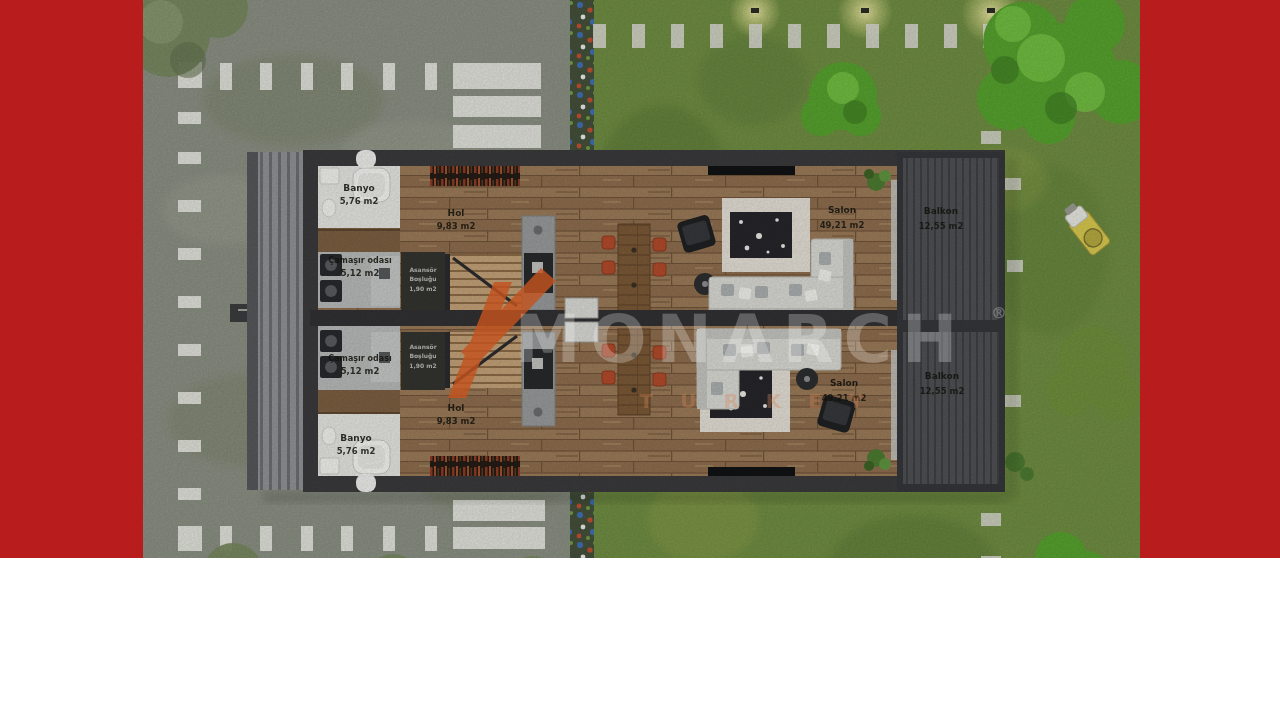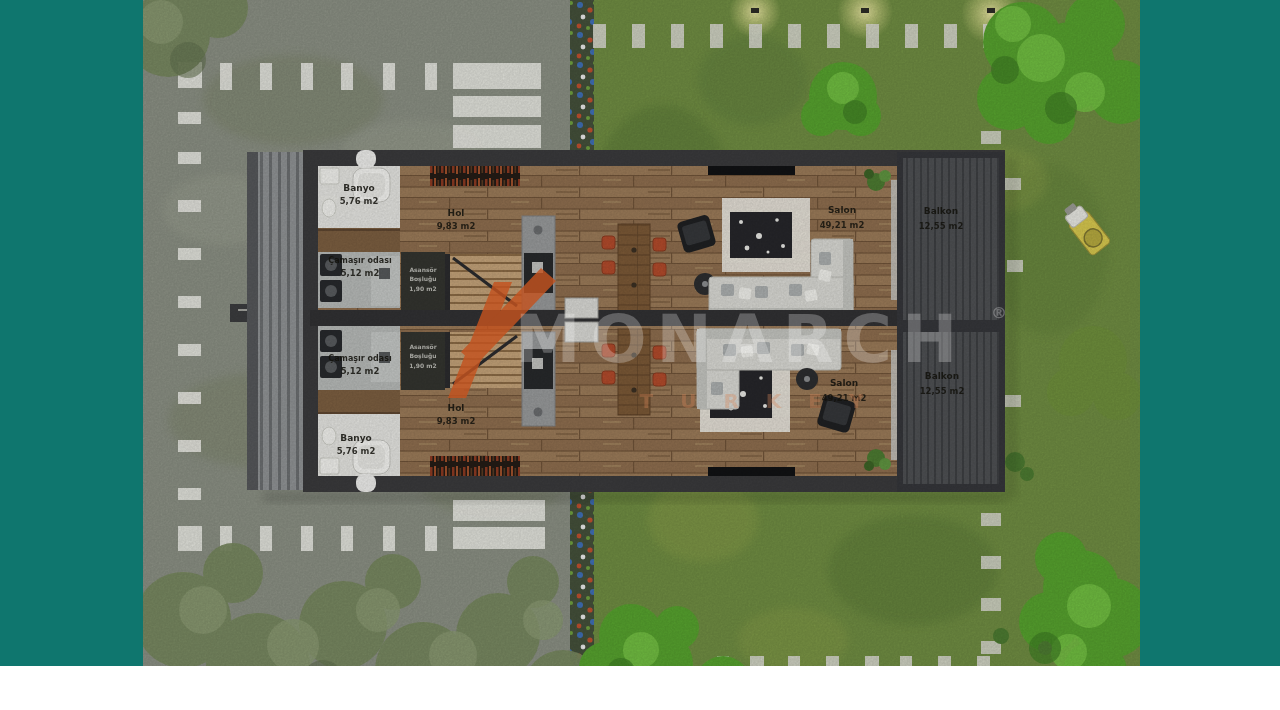--- a/index.html
+++ b/index.html
@@ -1,16 +1,16 @@
 <!DOCTYPE html>
 <html><head>
 <meta charset="utf-8">
 <style>
   html,body{margin:0;padding:0;background:#ffffff;}
-  .frame{position:relative;width:1280px;height:666px;background:#0f766e;overflow:hidden;
+  .frame{position:relative;width:1280px;height:558px;background:#b91c1c;overflow:hidden;
          font-family:"DejaVu Sans",sans-serif;}
   .render{position:absolute;left:143px;top:0;width:997px;height:710px;}
   svg{display:block;}
   text{font-family:"DejaVu Sans",sans-serif;}
   .room-name{font-size:9px;font-weight:700;fill:#16150f;opacity:.88;}
   .room-area{font-size:8.5px;font-weight:700;fill:#16150f;opacity:.85;}
   .room-name-sm{font-size:6px;font-weight:700;fill:#d8d8d2;opacity:.8;}
   .wm-brand{font-size:66px;font-weight:700;fill:#ffffff;opacity:.25;letter-spacing:10px;}
   .wm-reg{font-size:16px;font-weight:700;fill:#ffffff;opacity:.28;}
   .wm-sub{font-size:20px;font-weight:700;fill:#d9875a;opacity:.34;letter-spacing:27px;}

